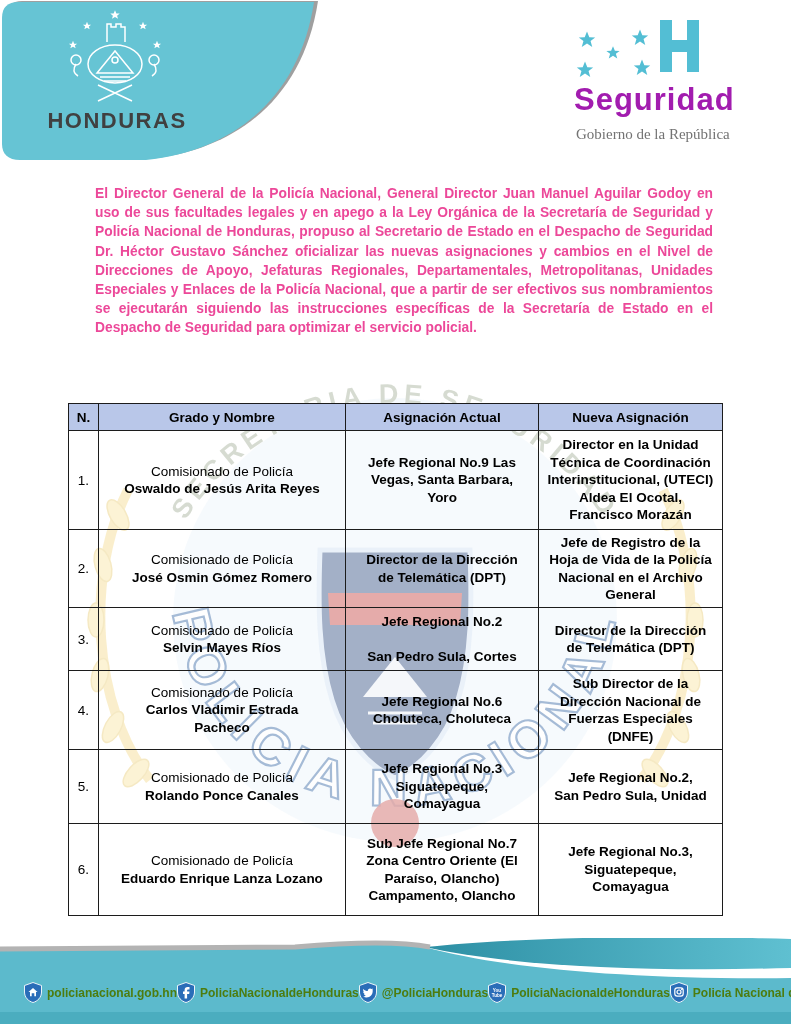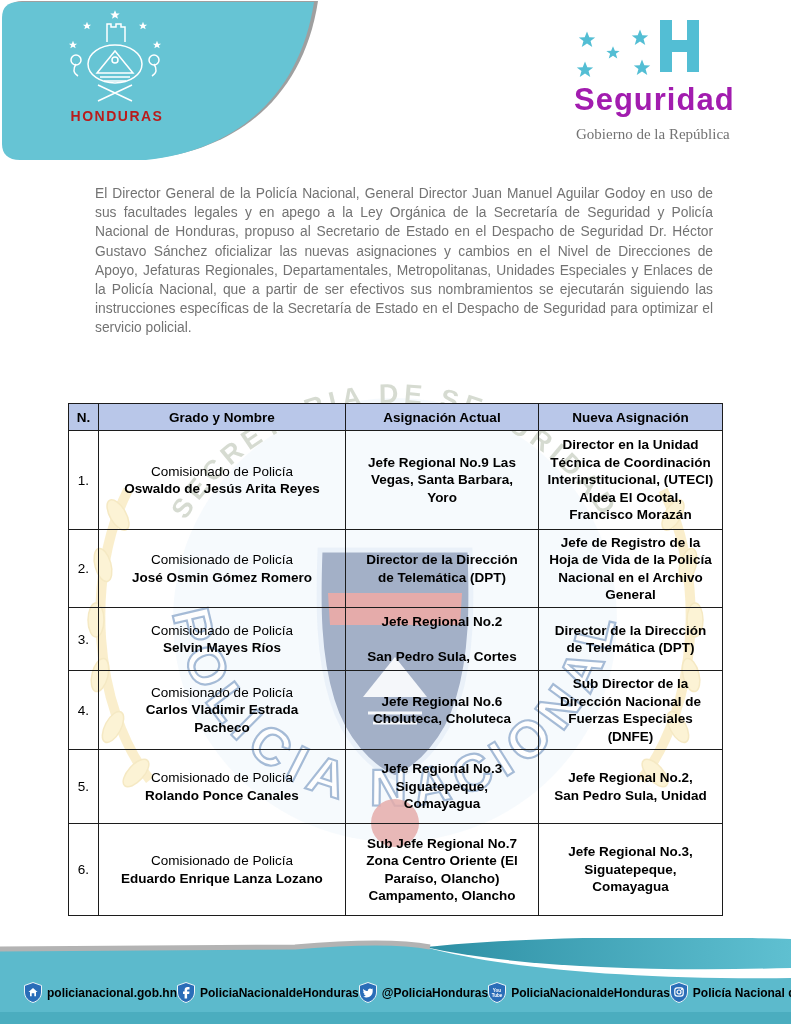--- a/index.html
+++ b/index.html
@@ -3,34 +3,34 @@
 <meta charset="utf-8">
 <style>
   html,body{margin:0;padding:0;background:#e8e8e8;}
   .page{position:relative;width:791px;height:1024px;background:#ffffff;margin:0 auto;
         font-family:"Liberation Sans",sans-serif;overflow:hidden;}
   .layer{position:absolute;left:0;top:0;}
 
   
   .blob-wrap{position:absolute;left:0;top:0;width:332px;height:172px;}
   .hn-name{position:absolute;left:42px;top:108px;width:150px;text-align:center;
-           color:#b91c1c;font-weight:bold;font-size:14px;letter-spacing:1.5px;}
+           color:#404040;font-weight:bold;font-size:22px;letter-spacing:1.5px;}
   .brand{position:absolute;left:574px;top:14px;width:217px;height:140px;}
   .brand-stars{position:absolute;left:2px;top:8px;}
   .brand-h{position:absolute;left:86px;top:6px;}
   .brand-name{position:absolute;left:0;top:68px;width:100%;color:#a21caf;
               font-weight:bold;font-size:31px;letter-spacing:1px;}
   .brand-sub{position:absolute;left:2px;top:112px;color:#737373;
              font-family:"Liberation Serif",serif;font-size:15px;}
 
   
   .doc-title{position:absolute;left:0;top:148px;width:100%;text-align:center;
              font-size:17.5px;font-weight:bold;color:#111;letter-spacing:.2px;}
   .doc-body{position:absolute;left:95px;top:184px;width:618px;margin:0;
-            font-size:13.8px;font-weight:normal;color:#737373;line-height:19.2px;
+            font-size:13.8px;font-weight:bold;color:#ec4899;line-height:19.2px;
             text-align:justify;}
 
   
   table.asg{position:absolute;left:68px;top:403px;border-collapse:collapse;
             width:654px;table-layout:fixed;font-size:13.5px;color:#000;background:transparent;}
   table.asg th,table.asg td{border:1px solid #1c1c1c;vertical-align:middle;padding:2px 4px;}
   table.asg th{background:#b9c7e9;font-weight:bold;height:22px;text-align:center;}
   th.h-grado{text-align:left;padding-left:8px;}
   col.c0{width:30px;}col.c1{width:247px;}col.c2{width:193px;}col.c3{width:184px;}
   td.tn{text-align:center;}
@@ -41,21 +41,21 @@
   tr.r4 td{height:74px;} tr.r5 td{height:69px;} tr.r6 td{height:87px;}
 
   
   .footer{position:absolute;left:0;top:938px;width:791px;height:86px;}
   .f-title{position:absolute;left:28px;top:12px;font-size:25px;font-weight:bold;
            color:#4d5660;letter-spacing:.2px;}
   .socials{position:absolute;left:0;top:44px;width:791px;display:flex;
            justify-content:space-between;align-items:center;padding:0 20px 0 24px;
            box-sizing:border-box;}
   .soc{display:flex;align-items:center;gap:5px;}
-  .soc .lbl{font-size:12px;font-weight:bold;color:#000000;white-space:nowrap;}
+  .soc .lbl{font-size:12px;font-weight:bold;color:#4d7c0f;white-space:nowrap;}
 </style>
 </head>
 <body>
 
 <div class="page">
 
   <svg class="layer" style="top:325px;" width="791" height="590" viewBox="0 0 791 590" aria-hidden="true">
     <g opacity="0.42">
       <circle cx="395" cy="295" r="222" fill="#dbe9f6" opacity="0.55"></circle>
 

